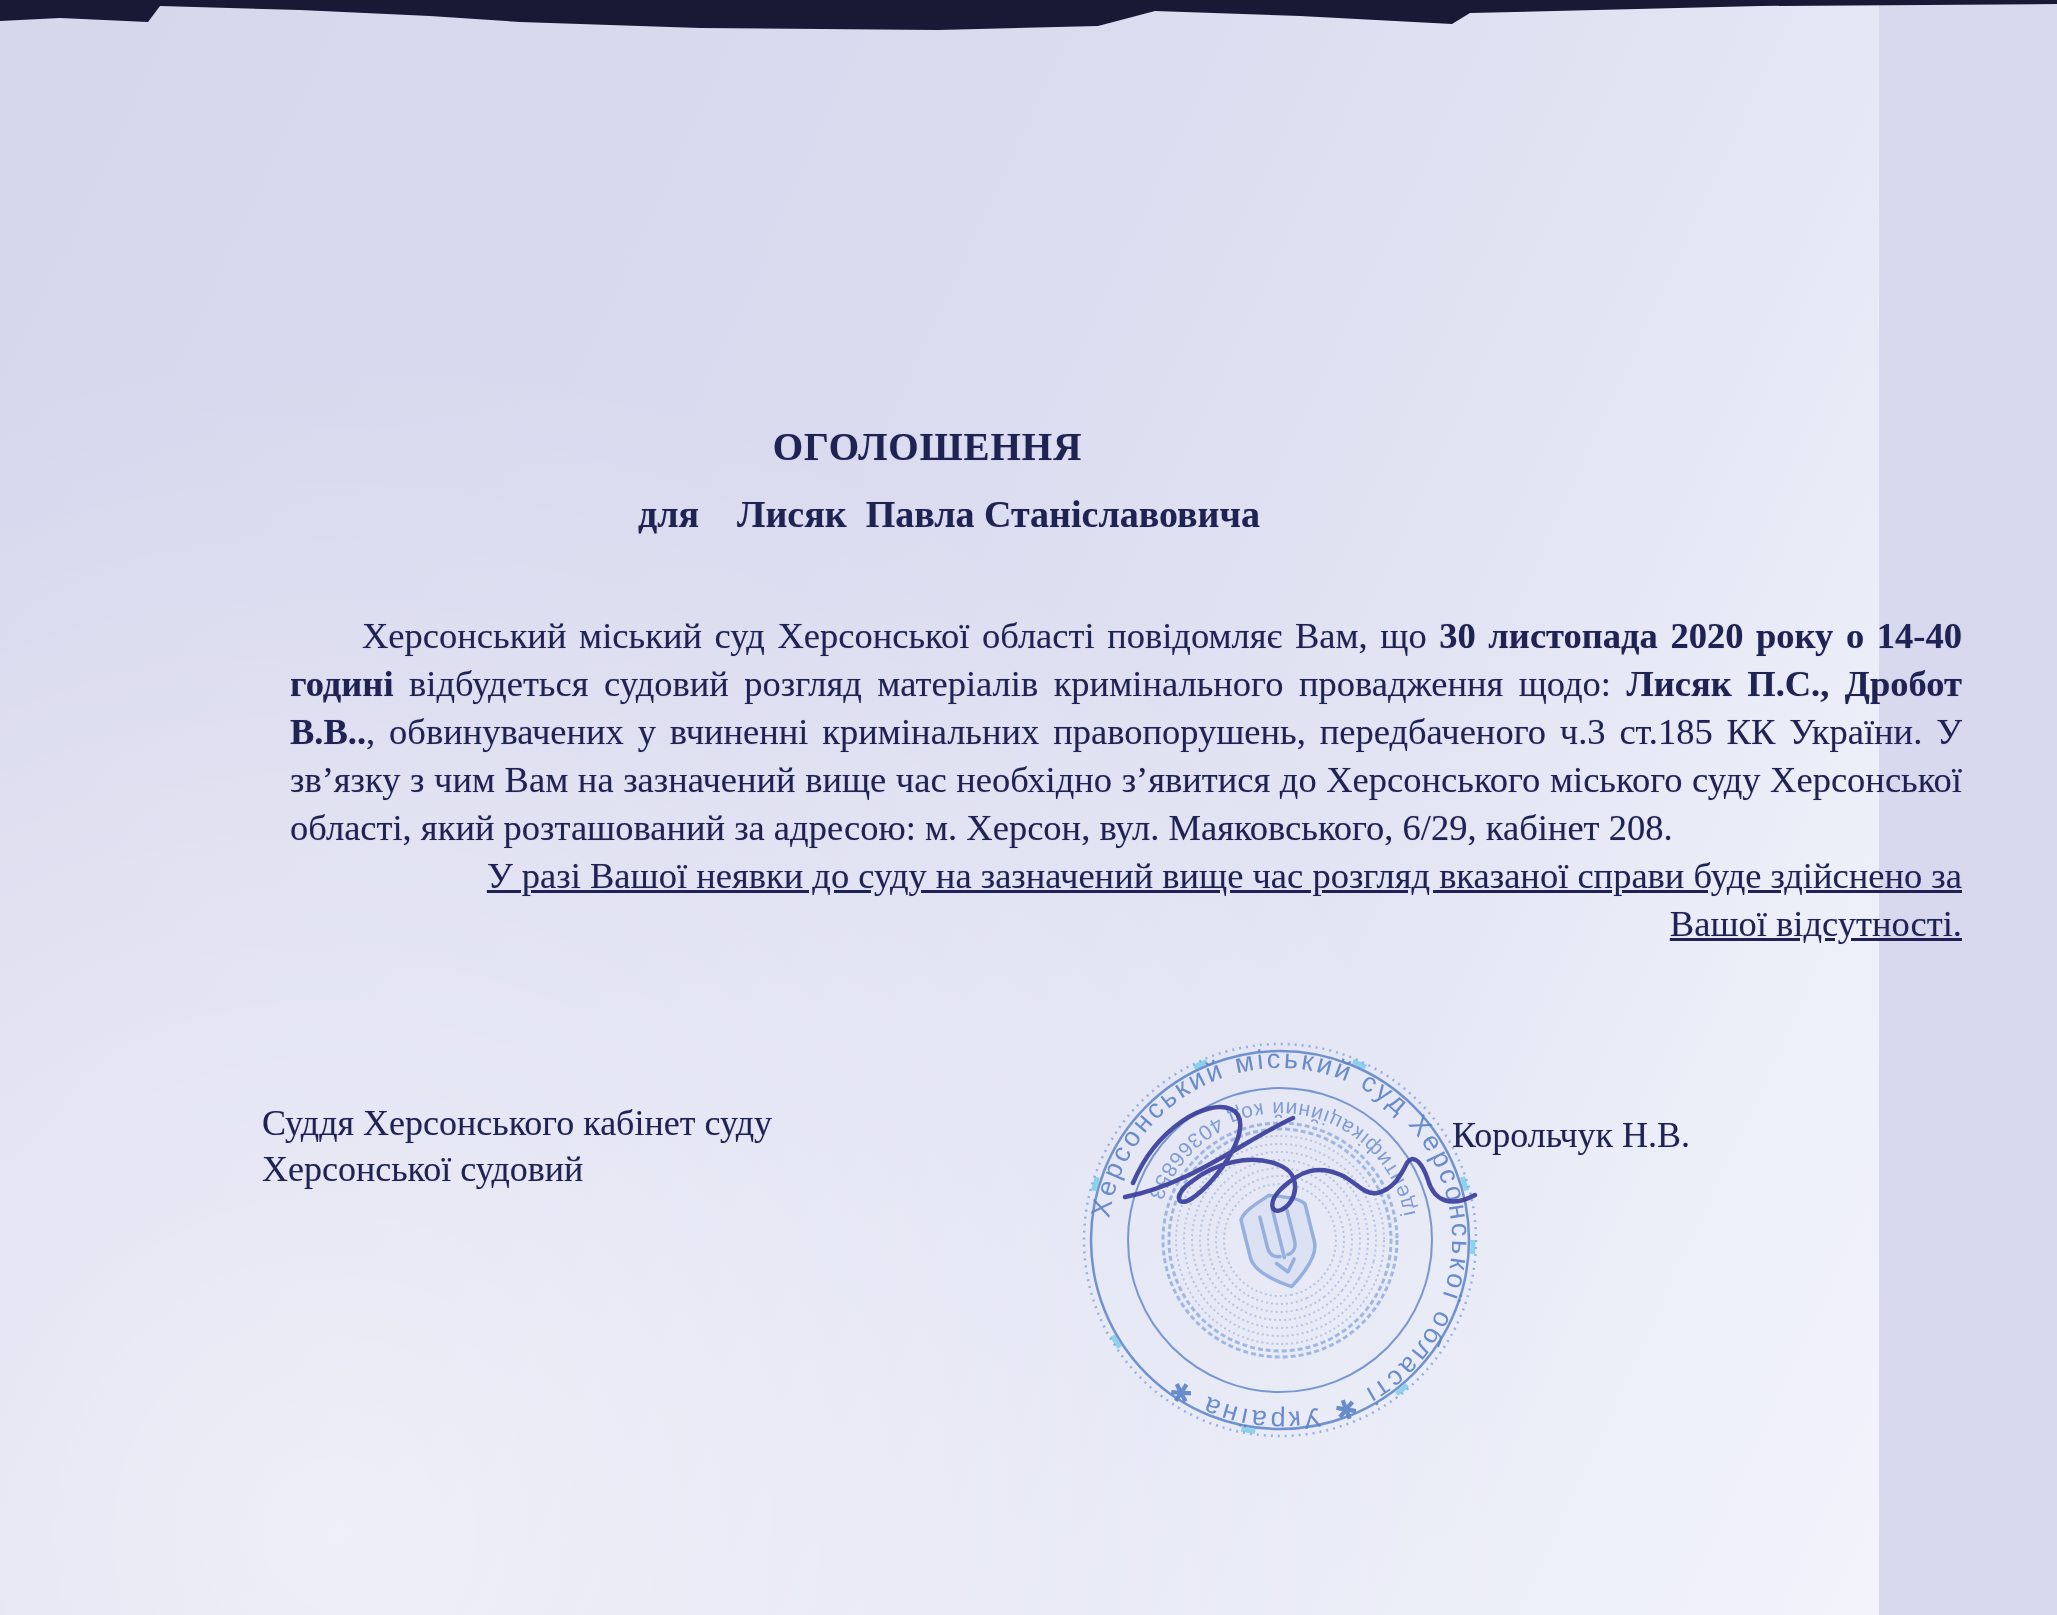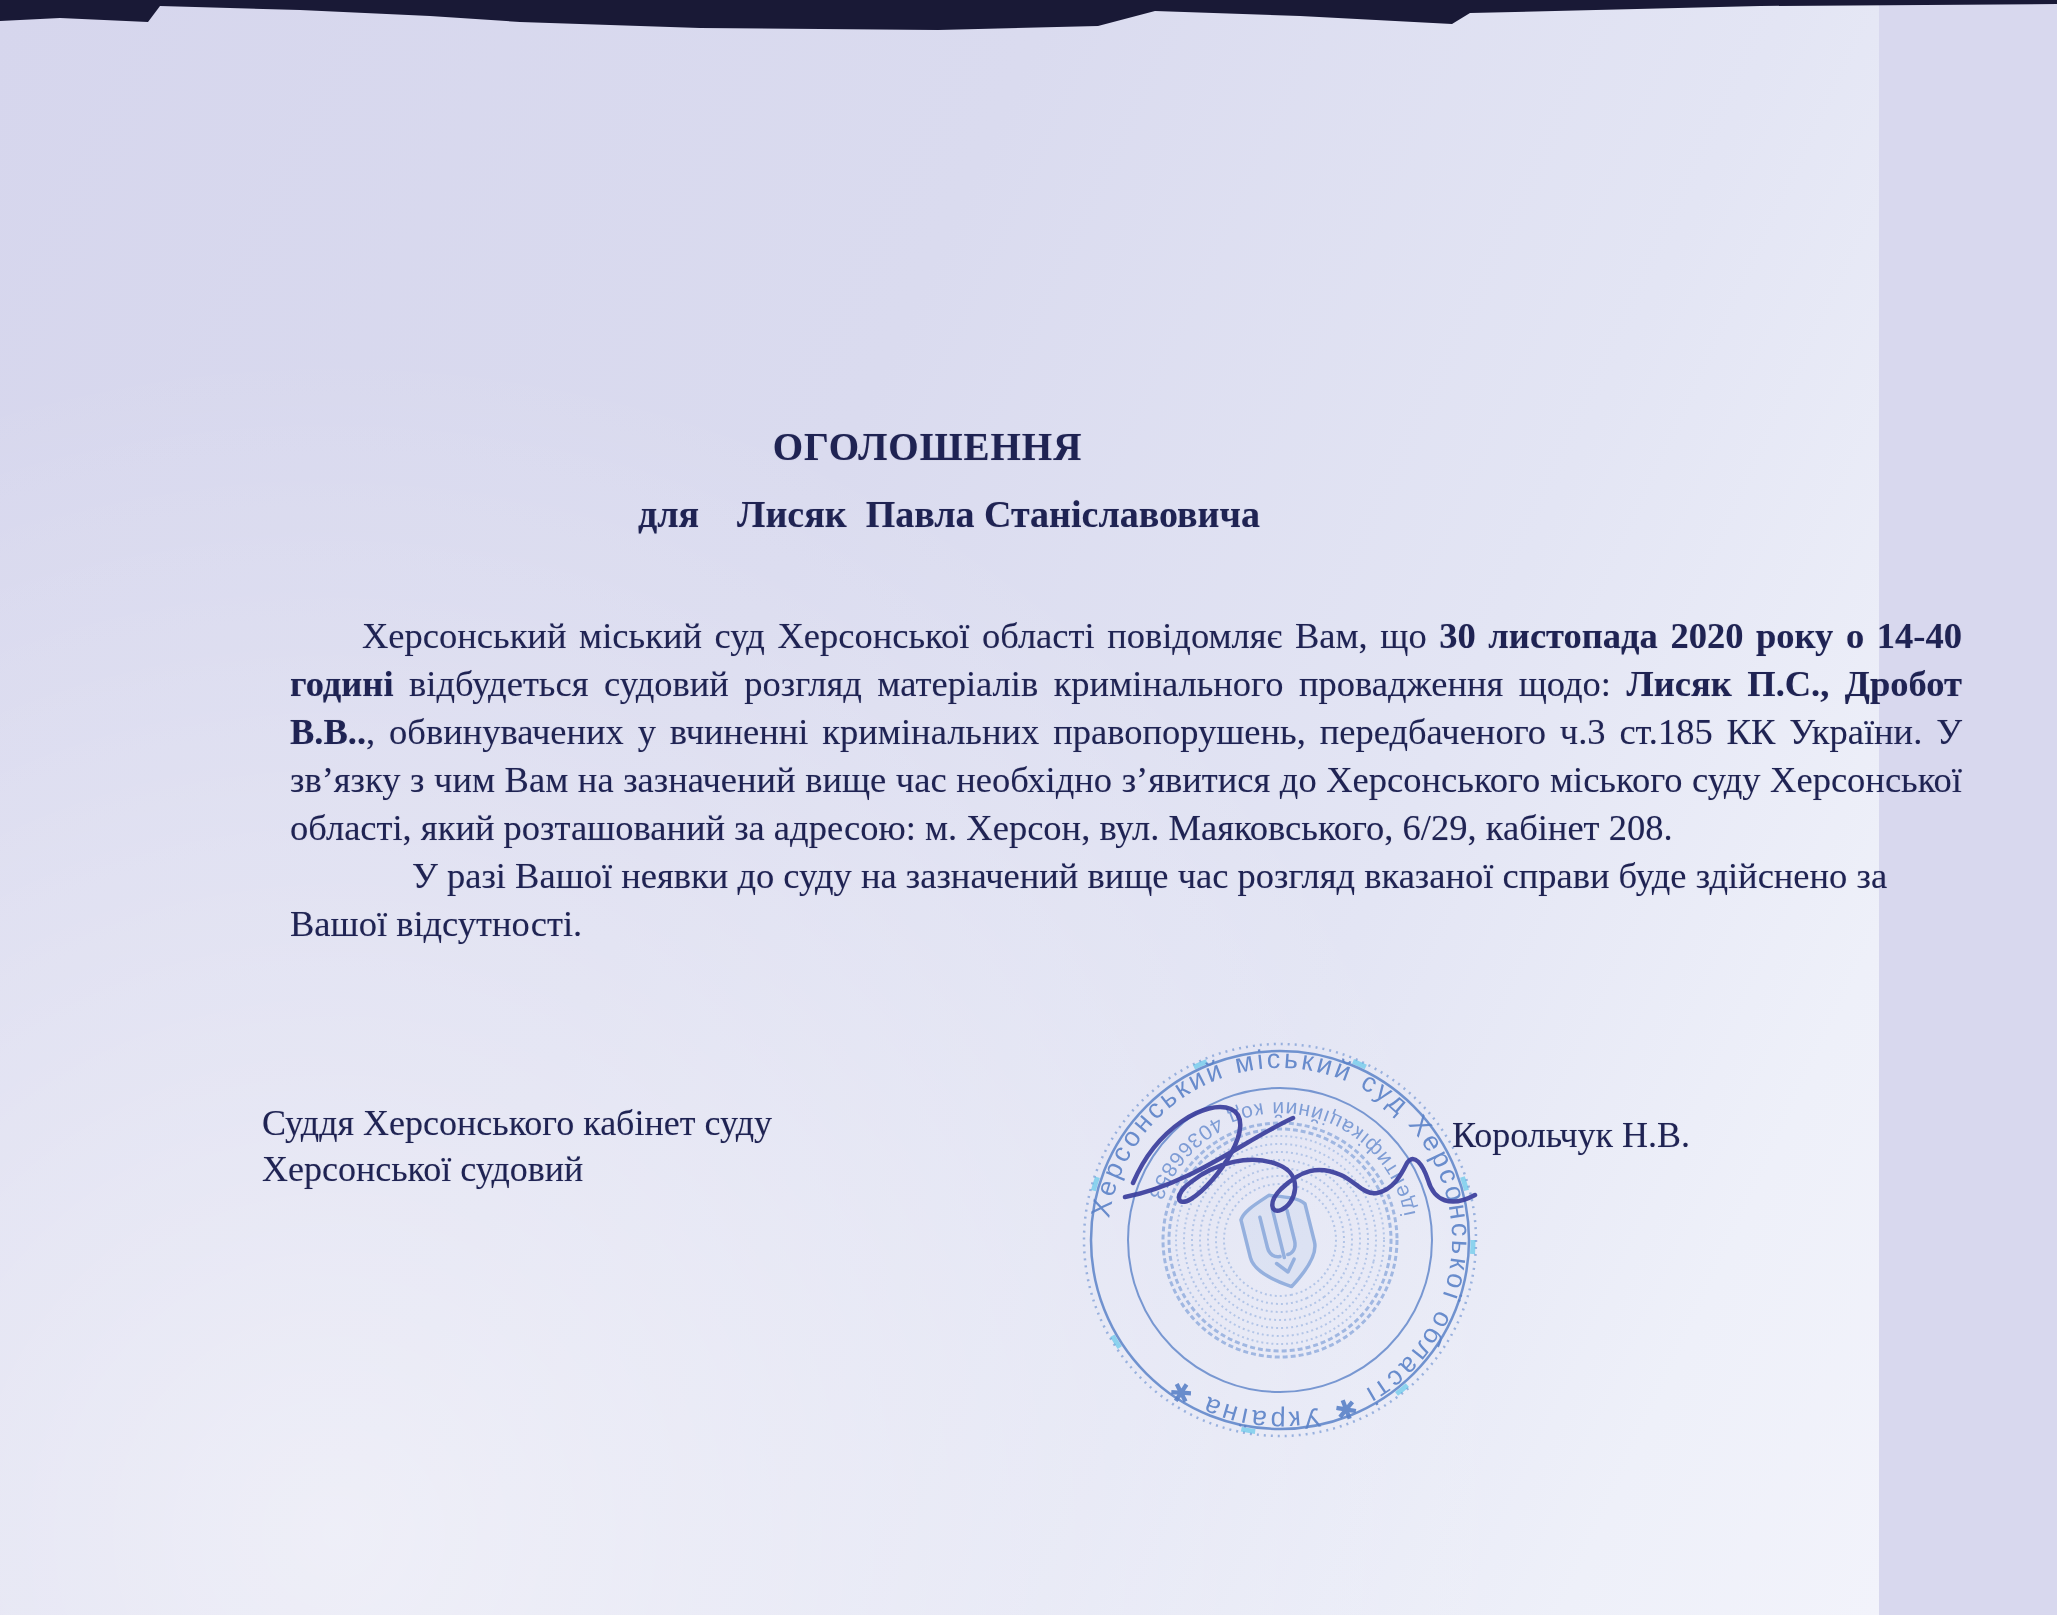--- a/index.html
+++ b/index.html
@@ -27,21 +27,21 @@
     text-shadow:0 0 1px rgba(31,35,83,.3);
   }
   .body-text{
     position:absolute;top:612px;left:262px;width:1672px;
     font-size:36.5px;line-height:48px;
     text-shadow:0 0 1px rgba(31,35,83,.3);
     margin-left:28px;
   }
   .body-text p{margin:0;}
   .para1{text-align:justify;text-indent:72px;}
-  .para2{text-align:left;text-indent:122px;}
+  .para2{text-align:right;text-indent:122px;text-decoration:underline;}
   .bold{font-weight:bold;}
   .sign-row{position:absolute;top:1100px;left:262px;width:1672px;font-size:36px;line-height:46px;}
   .sign-left{position:absolute;left:0;top:0;width:760px;text-shadow:0 0 1px rgba(31,35,83,.3);}
   .sign-right{position:absolute;left:1190px;top:0;white-space:nowrap;text-shadow:0 0 1px rgba(31,35,83,.3);margin-top:12px;}
   .stamp-wrap{position:absolute;left:1055px;top:1015px;width:450px;height:450px;}
   .stamp-wrap svg{display:block;}
 </style>
 </head>
 <body>
 

